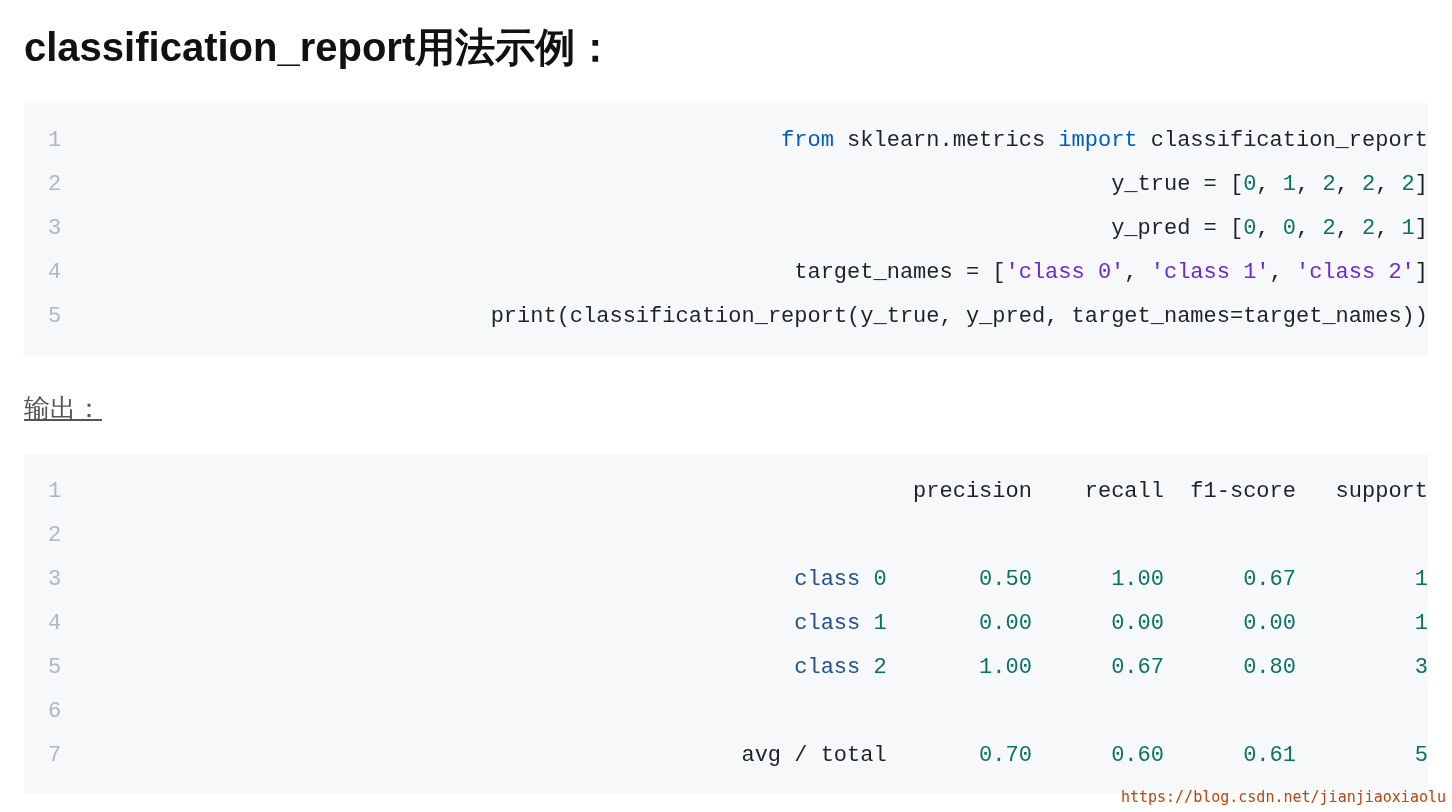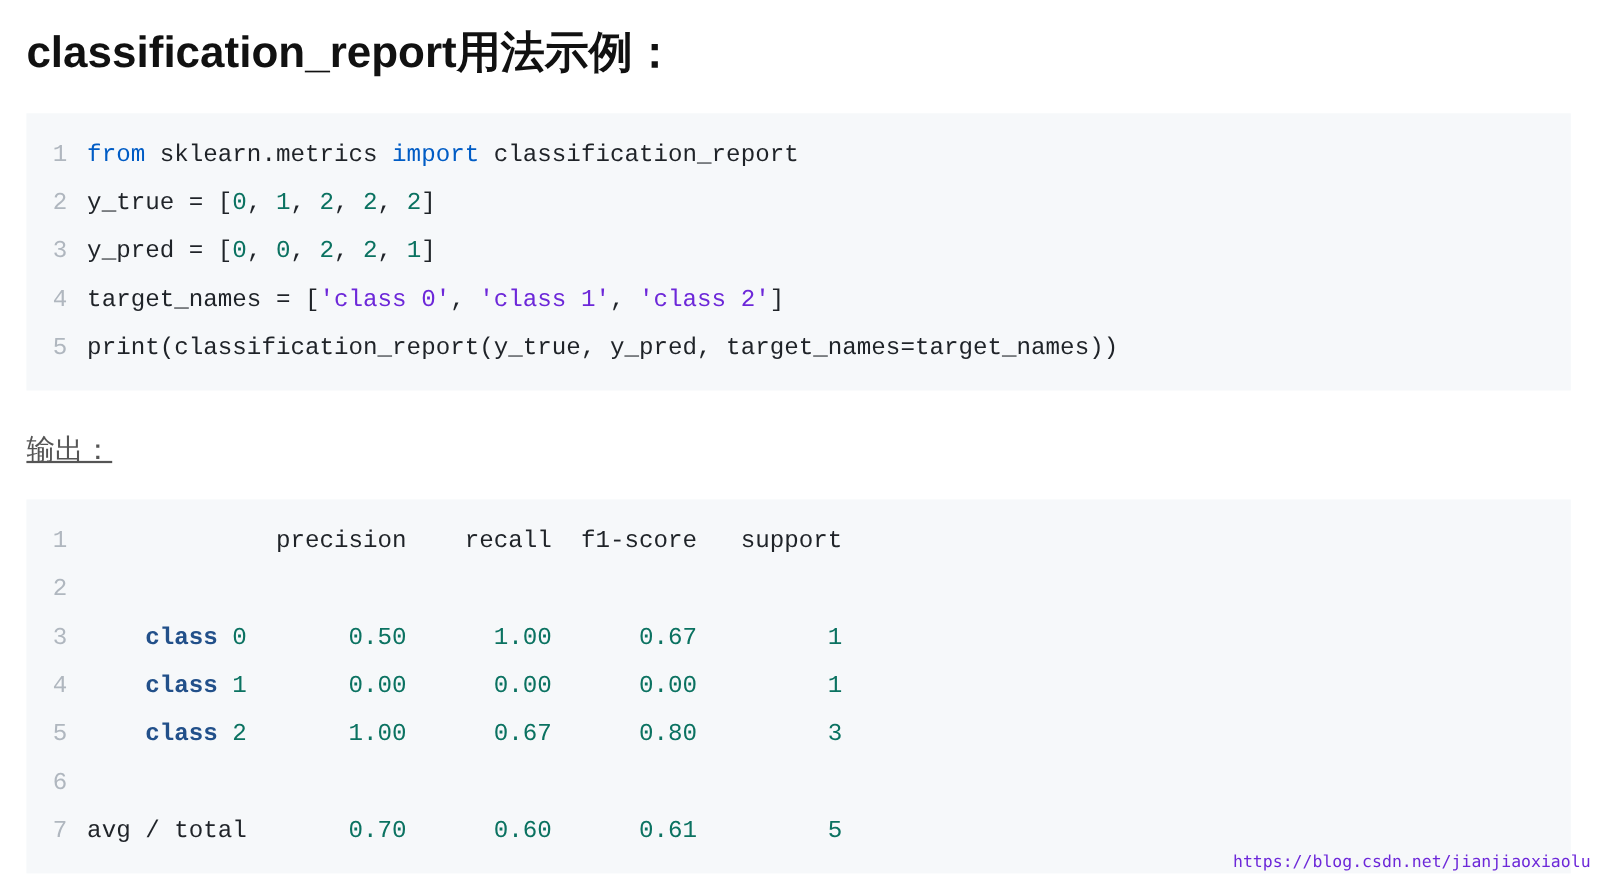--- a/index.html
+++ b/index.html
@@ -32,38 +32,39 @@
     padding: 0 18px 0 24px;
     user-select: none;
     flex-shrink: 0;
   }
   .gutter div { min-height: 1em; }
   .code {
     white-space: pre;
     color: #1f2328;
     flex: 1;
     overflow-x: auto;
+    text-align: right;
   }
   .code div { min-height: 1em; }
   .kw   { color: #005cc5; }   
   .num  { color: #0b7261; }   
   .str  { color: #6d28d9; }   
-  .cls  { color: #22508a; font-weight: bold; }   
+  .cls  { color: #22508a; }   
   .output-label {
     font-size: 26px;
     color: #555;
     margin: 36px 0 28px 0;
     text-decoration: underline;
   }
   .watermark {
     position: fixed;
     right: 6px;
-    bottom: 20px;
+    bottom: 6px;
     font-size: 15px;
-    color: #6d28d9;
+    color: #c2410c;
     font-family: monospace;
     pointer-events: none;
     margin-top: 18px;
   }
 </style>
 </head>
 <body>
 
 <h2 class="title">classification_report用法示例：</h2>
 

